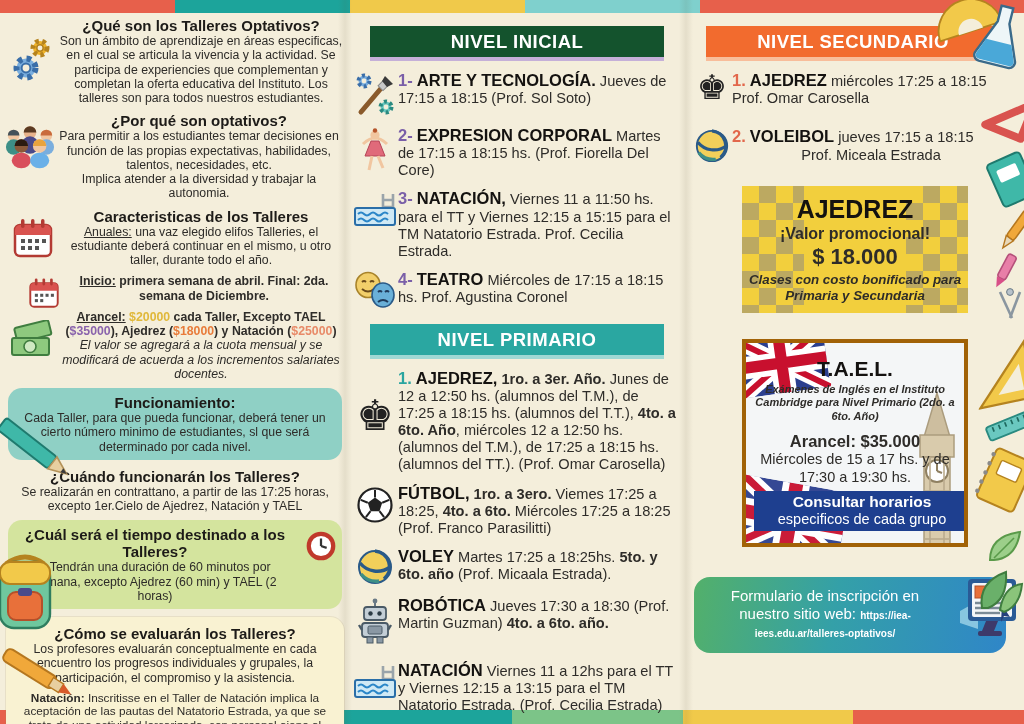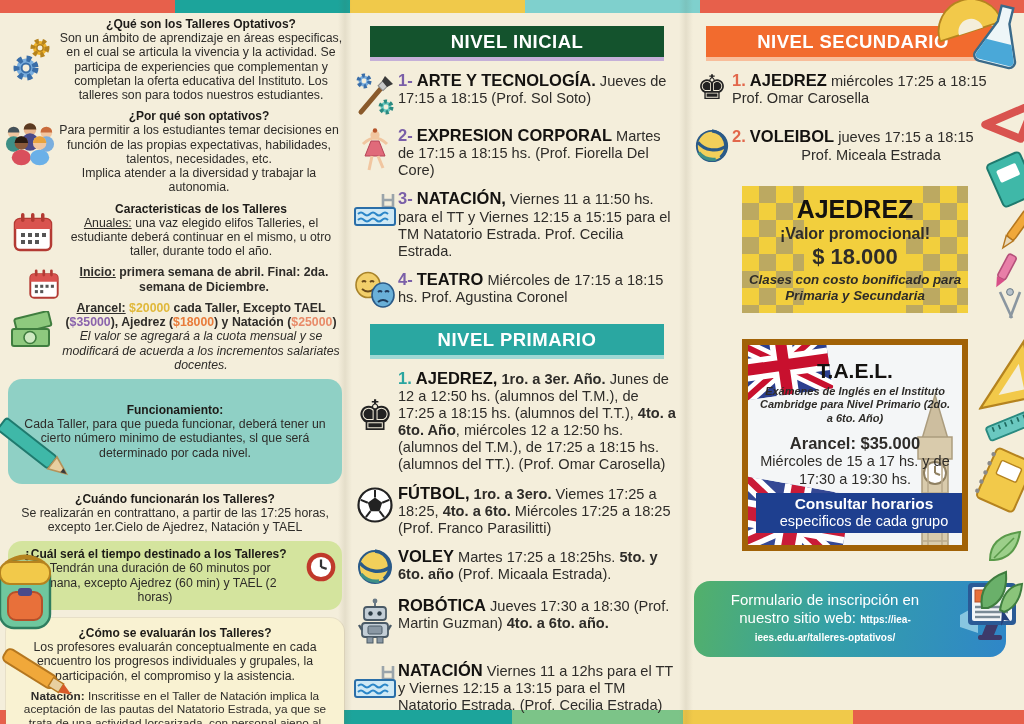--- a/index.html
+++ b/index.html
@@ -10,32 +10,32 @@
   .strip-bottom{bottom:0;height:14px;}
   .seg{flex:1;}
   .seg-red{background:#e7604b;}.seg-teal{background:#1ca49b;}.seg-yellow{background:#f0c94a;}
   .seg-cyan{background:#7fd0cd;}.seg-purple{background:#534b9b;}.seg-green{background:#7cc488;}
   .seg-wide{flex:1.85;}
   .fold{position:absolute;top:0;bottom:0;width:14px;
         background:linear-gradient(90deg,rgba(0,0,0,0),rgba(90,80,50,.10) 50%,rgba(0,0,0,0));}
   
   #left{position:absolute;left:6px;top:17px;width:338px;text-align:center;}
   .lsec{position:relative;margin-bottom:7px;}
-  .ttl{font-weight:bold;font-size:12px;color:#1d1b18;}
+  .ttl{font-weight:bold;font-size:15px;color:#1d1b18;}
   .bd{font-size:12.3px;line-height:1.16;}
   .bd i{font-style:italic;}
   .ul{text-decoration:underline;}
   .licon{position:absolute;left:0;top:6px;}
   .pl54{padding-left:52px;}.pl50{padding-left:48px;}.pl60{padding-left:58px;}
   .amt1{color:#e0b83a;font-weight:bold;}
   .amt2{color:#8a63ac;font-weight:bold;}
   .amt3{color:#e87b3a;font-weight:bold;}
   .amt4{color:#e88a68;font-weight:bold;}
   .b{font-weight:bold;}
-  .box-teal{background:#8fd0c5;border-radius:14px;padding:24px 12px;margin:4px 2px 8px 2px;}
+  .box-teal{background:#8fd0c5;border-radius:14px;padding:6px 12px;margin:4px 2px 8px 2px;}
   .box-green{background:#d4e49e;border-radius:14px;padding:6px 54px 6px 14px;margin:4px 2px 8px 2px;position:relative;}
   .box-cream{background:#f9f2d2;border-radius:14px;padding:8px 12px;margin:4px 0 0 0;box-shadow:0 0 0 1px rgba(160,140,90,.15);}
   .clock{position:absolute;right:5px;top:10px;}
   
   #mid{position:absolute;left:352px;top:26px;width:330px;}
   #right{position:absolute;left:692px;top:26px;width:322px;}
   .hdr{margin:0 18px;padding:5px 0 4px;text-align:center;color:#fff;font-weight:bold;
        font-size:18.5px;letter-spacing:.5px;}
   .hdr-inicial{background:#14532d;border-bottom:4px solid #c5b0d8;}
   .hdr-primario{background:#2aa7a1;border-bottom:4px solid #9ed8d4;margin-top:13px;}
@@ -55,21 +55,21 @@
       background-image:repeating-conic-gradient(#b7a565 0% 25%,rgba(0,0,0,0) 0% 50%),
                        repeating-conic-gradient(#f7e58a 0% 25%,rgba(0,0,0,0) 0% 50%);
       background-size:34px 34px,34px 34px;background-position:0 0,17px 17px;}
   .promo-side.l{left:0;}.promo-side.r{right:0;}
   .promo-in{position:relative;z-index:1;}
   .promo-title{font-size:25px;font-weight:bold;color:#141210;}
   .promo-sub{font-size:16px;font-weight:bold;margin-top:1px;}
   .promo-price{font-size:22px;font-weight:bold;margin-top:1px;}
   .promo-note{font-size:13.3px;font-weight:bold;font-style:italic;line-height:1.15;margin-top:2px;}
   
-  .tael{position:relative;margin:26px 46px 0 50px;border:6px solid #a16207;background:#f4f6f7;
+  .tael{position:relative;margin:26px 46px 0 50px;border:4px solid #a16207;background:#f4f6f7;
         padding:14px 8px 12px;text-align:center;overflow:hidden;}
   .tael-content{position:relative;z-index:2;}
   .tael-title{font-size:21px;font-weight:bold;color:#141210;}
   .tael-desc{font-size:11px;font-weight:bold;font-style:italic;line-height:1.22;margin-top:2px;}
   .tael-arancel{font-size:16.5px;font-weight:bold;margin-top:9px;}
   .tael-sched{font-size:14.5px;line-height:1.2;}
   .tael-btn{background:#1e3f8f;color:#fff;width:212px;margin:5px auto 0;padding:2px 2px 4px;}
   .tael-btn-1{font-size:15.5px;font-weight:bold;}
   .tael-btn-2{font-size:14.5px;}
   .flag{position:absolute;z-index:1;}

